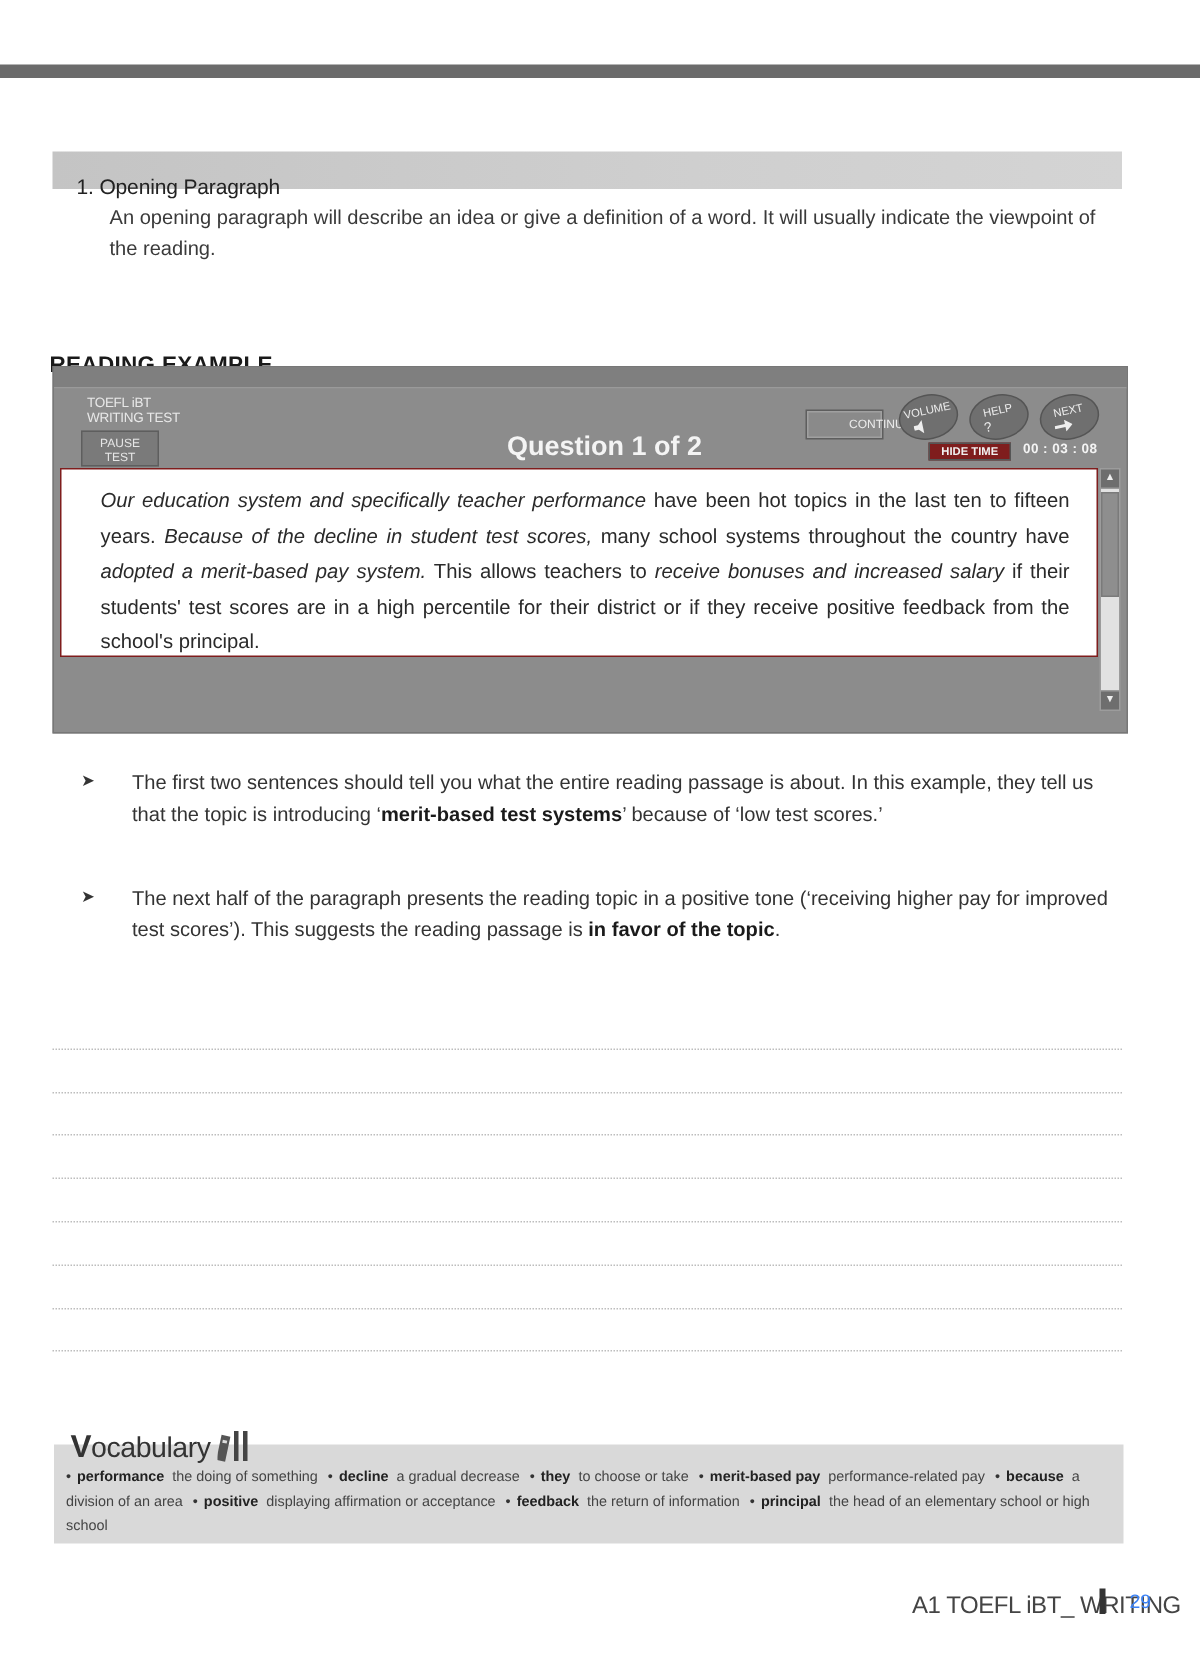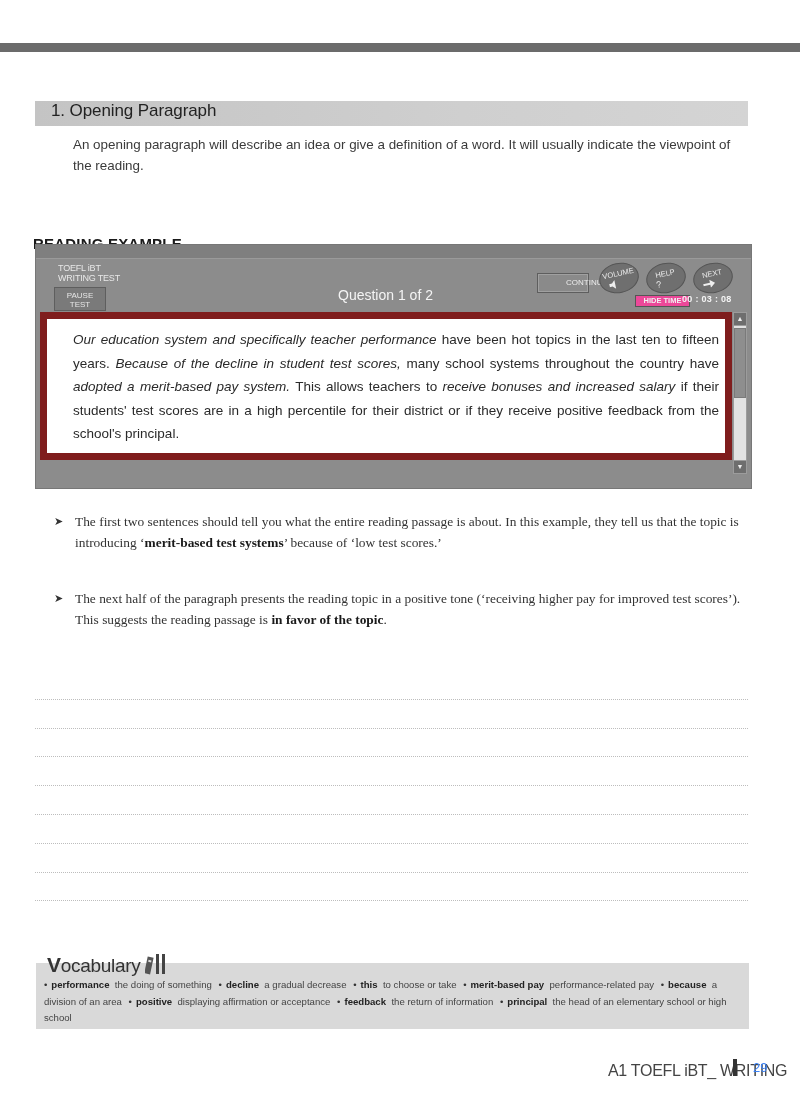--- a/index.html
+++ b/index.html
@@ -3,61 +3,61 @@
   <meta charset="utf-8">
   <style>
     * { box-sizing: border-box; margin: 0; padding: 0; }
     html, body { width: 800px; height: 1106px; background: #ffffff; overflow: hidden; }
     body { position: relative; font-family: "Liberation Sans", sans-serif; color: #2a2a2a; }
 
     .top-bar { position: absolute; left: 0; top: 43px; width: 800px; height: 9px; background: #6b6b6b; }
 
     .section-header { position: absolute; left: 35px; top: 101px; width: 713px; height: 25px;
       background: linear-gradient(90deg, #c4c4c4 0%, #cfcfcf 60%, #d4d4d4 100%); }
-    .section-header span { position: absolute; left: 16px; top: 0; font-size: 17px; color: #222; letter-spacing: -0.1px; }
+    .section-header span { position: absolute; left: 16px; top: 15px; font-size: 14px; color: #222; letter-spacing: -0.1px; }
 
     .intro { position: absolute; left: 73px; top: 134px; width: 660px; font-size: 13.4px; line-height: 21px; color: #3a3a3a; }
 
     .reading-example { position: absolute; left: 33px; top: 235px; font-size: 15px; font-weight: bold; color: #1a1a1a; letter-spacing: 0.2px; }
 
     .panel { position: absolute; left: 35px; top: 244px; width: 717px; height: 245px; background: #8c8c8c;
       border: 1px solid #777; }
     .panel-topstrip { position: absolute; left: 0; top: 0; width: 100%; height: 14px; background: #7f7f7f; border-bottom: 1px solid #9a9a9a; }
     .app-title { position: absolute; left: 22px; top: 18px; font-size: 9px; line-height: 10px; color: #e8e8e8; letter-spacing: -0.2px; }
     .pause-btn { position: absolute; left: 18px; top: 42px; width: 52px; height: 24px; background: #7a7a7a;
       border: 1px solid #5e5e5e; color: #e6e6e6; font-size: 8px; line-height: 9px; text-align: center; padding-top: 3px; }
-    .question-label { position: absolute; left: 302px; top: 42px; font-size: 14px; font-weight: normal; color: #f4f4f4; }
+    .question-label { position: absolute; left: 302px; top: 42px; font-size: 18px; font-weight: bold; color: #f4f4f4; }
     .continue-btn { position: absolute; left: 501px; top: 28px; width: 52px; height: 20px; border: 1px solid #5e5e5e;
       background: #8a8a8a; color: #ececec; font-size: 8px; text-align: center; line-height: 18px; box-shadow: inset 0 0 0 1px #a0a0a0; padding-left: 28px; }
     .oval-btn { position: absolute; top: 18px; width: 40px; height: 30px; border-radius: 50%; background: #6f6f6f;
       border: 1px solid #555; color: #ececec; font-size: 7.5px; }
     .oval-btn .lbl { position: absolute; top: 5px; left: 0; width: 100%; text-align: center; }
     .oval-btn .ico { position: absolute; left: 8px; top: 15px; font-size: 9px; line-height: 9px; }
     .btn-volume { left: 563px; transform: rotate(-12deg); }
     .btn-help { left: 610px; transform: rotate(-12deg); }
     .btn-next { left: 657px; transform: rotate(-12deg); }
-    .hide-time-btn { position: absolute; left: 583px; top: 50px; width: 55px; height: 12px; background: #ec4899;
-      border: 1px solid #555; color: #f0f0f0; font-size: 7.5px; font-weight: bold; text-align: center; line-height: 10px; margin-left: 16px; }
+    .hide-time-btn { position: absolute; left: 583px; top: 50px; width: 55px; height: 12px; background: #7f1d1d;
+      border: 1px solid #555; color: #f0f0f0; font-size: 7.5px; font-weight: bold; text-align: center; line-height: 10px; }
     .timer { position: absolute; left: 646px; top: 49px; font-size: 9px; font-weight: bold; color: #f4f4f4; letter-spacing: 0.3px; }
 
-    .content-box { position: absolute; left: 4px; top: 67px; width: 692px; height: 148px; background: #fff; border: 7px solid #7f1d1d; }
+    .content-box { position: absolute; left: 4px; top: 67px; width: 692px; height: 126px; background: #fff; border: 1px solid #7f1d1d; }
     .passage { position: absolute; left: 26px; top: 9px; width: 646px; font-size: 13.5px; line-height: 23.5px; color: #2a2a2a; text-align: justify; }
     .passage i { font-style: italic; }
 
     .scrollbar { position: absolute; left: 697px; top: 67px; width: 14px; height: 162px; background: #9c9c9c; }
     .scroll-arrow { position: absolute; left: 1px; width: 12px; height: 12px; background: #6e6e6e; color: #eee;
       font-size: 7px; text-align: center; line-height: 12px; }
     .scroll-up { top: 1px; }
     .scroll-down { bottom: 1px; }
     .scroll-track { position: absolute; left: 1px; top: 14px; width: 12px; height: 134px; background: #e2e2e2; }
     .scroll-thumb { position: absolute; left: 0; top: 2px; width: 12px; height: 70px; background: #8e8e8e; border: 1px solid #7a7a7a; }
 
     .bullet { position: absolute; left: 54px; width: 690px; font-size: 13.4px; line-height: 21px; color: #333; }
     .bullet .arrow { position: absolute; left: 0; top: 0; font-size: 11px; color: #333; }
-    .bullet .txt { display: block; margin-left: 21px; font-family: Liberation Serif, serif; }
+    .bullet .txt { display: block; margin-left: 34px; }
     .bullet b { color: #1a1a1a; }
     .bullet-1 { top: 511px; }
     .bullet-2 { top: 588px; }
 
     .note-line { position: absolute; left: 35px; width: 713px; height: 0; border-top: 1px dotted #bdbdbd; }
 
     .vocab-box { position: absolute; left: 36px; top: 963px; width: 713px; height: 66px; background: #d9d9d9; }
     .vocab-title { position: absolute; left: 47px; top: 953px; font-size: 19px; color: #333; letter-spacing: -0.3px; }
     .vocab-title .big-v { font-weight: bold; font-size: 21px; }
     .books-icon { position: absolute; left: 145px; top: 951px; width: 24px; height: 24px; }
@@ -157,21 +157,21 @@
   <svg width="24" height="24" viewBox="0 0 24 24">
     <rect x="1" y="6" width="6" height="17" fill="#555" transform="rotate(12 4 14)"></rect>
     <rect x="2.5" y="9" width="3" height="2" fill="#ddd" transform="rotate(12 4 14)"></rect>
     <rect x="11" y="3" width="3" height="20" fill="#444"></rect>
     <rect x="17" y="3" width="3" height="20" fill="#444"></rect>
   </svg>
 </div>
 <div class="vocab-text">
   <span class="sep" style="padding-left:0">•</span><b>performance</b>&nbsp; <span>the doing of something</span>
   <span class="sep">•</span><b>decline</b>&nbsp; <span>a gradual decrease</span>
-  <span class="sep">•</span><b>this</b>&nbsp; <span>to choose or take</span>
+  <span class="sep">•</span><b>they</b>&nbsp; <span>to choose or take</span>
   <span class="sep">•</span><b>merit-based pay</b>&nbsp; <span>performance-related pay</span>
   <span class="sep">•</span><b>because</b>&nbsp; <span>a division of an area</span>
   <span class="sep">•</span><b>positive</b>&nbsp; <span>displaying affirmation or acceptance</span>
   <span class="sep">•</span><b>feedback</b>&nbsp; <span>the return of information</span>
   <span class="sep">•</span><b>principal</b>&nbsp; <span>the head of an elementary school or high school</span>
 </div>
 
 <div class="footer">A1 TOEFL iBT_ WRITING</div>
 <div class="footer-bar"></div>
 <div class="page-num">29</div>

